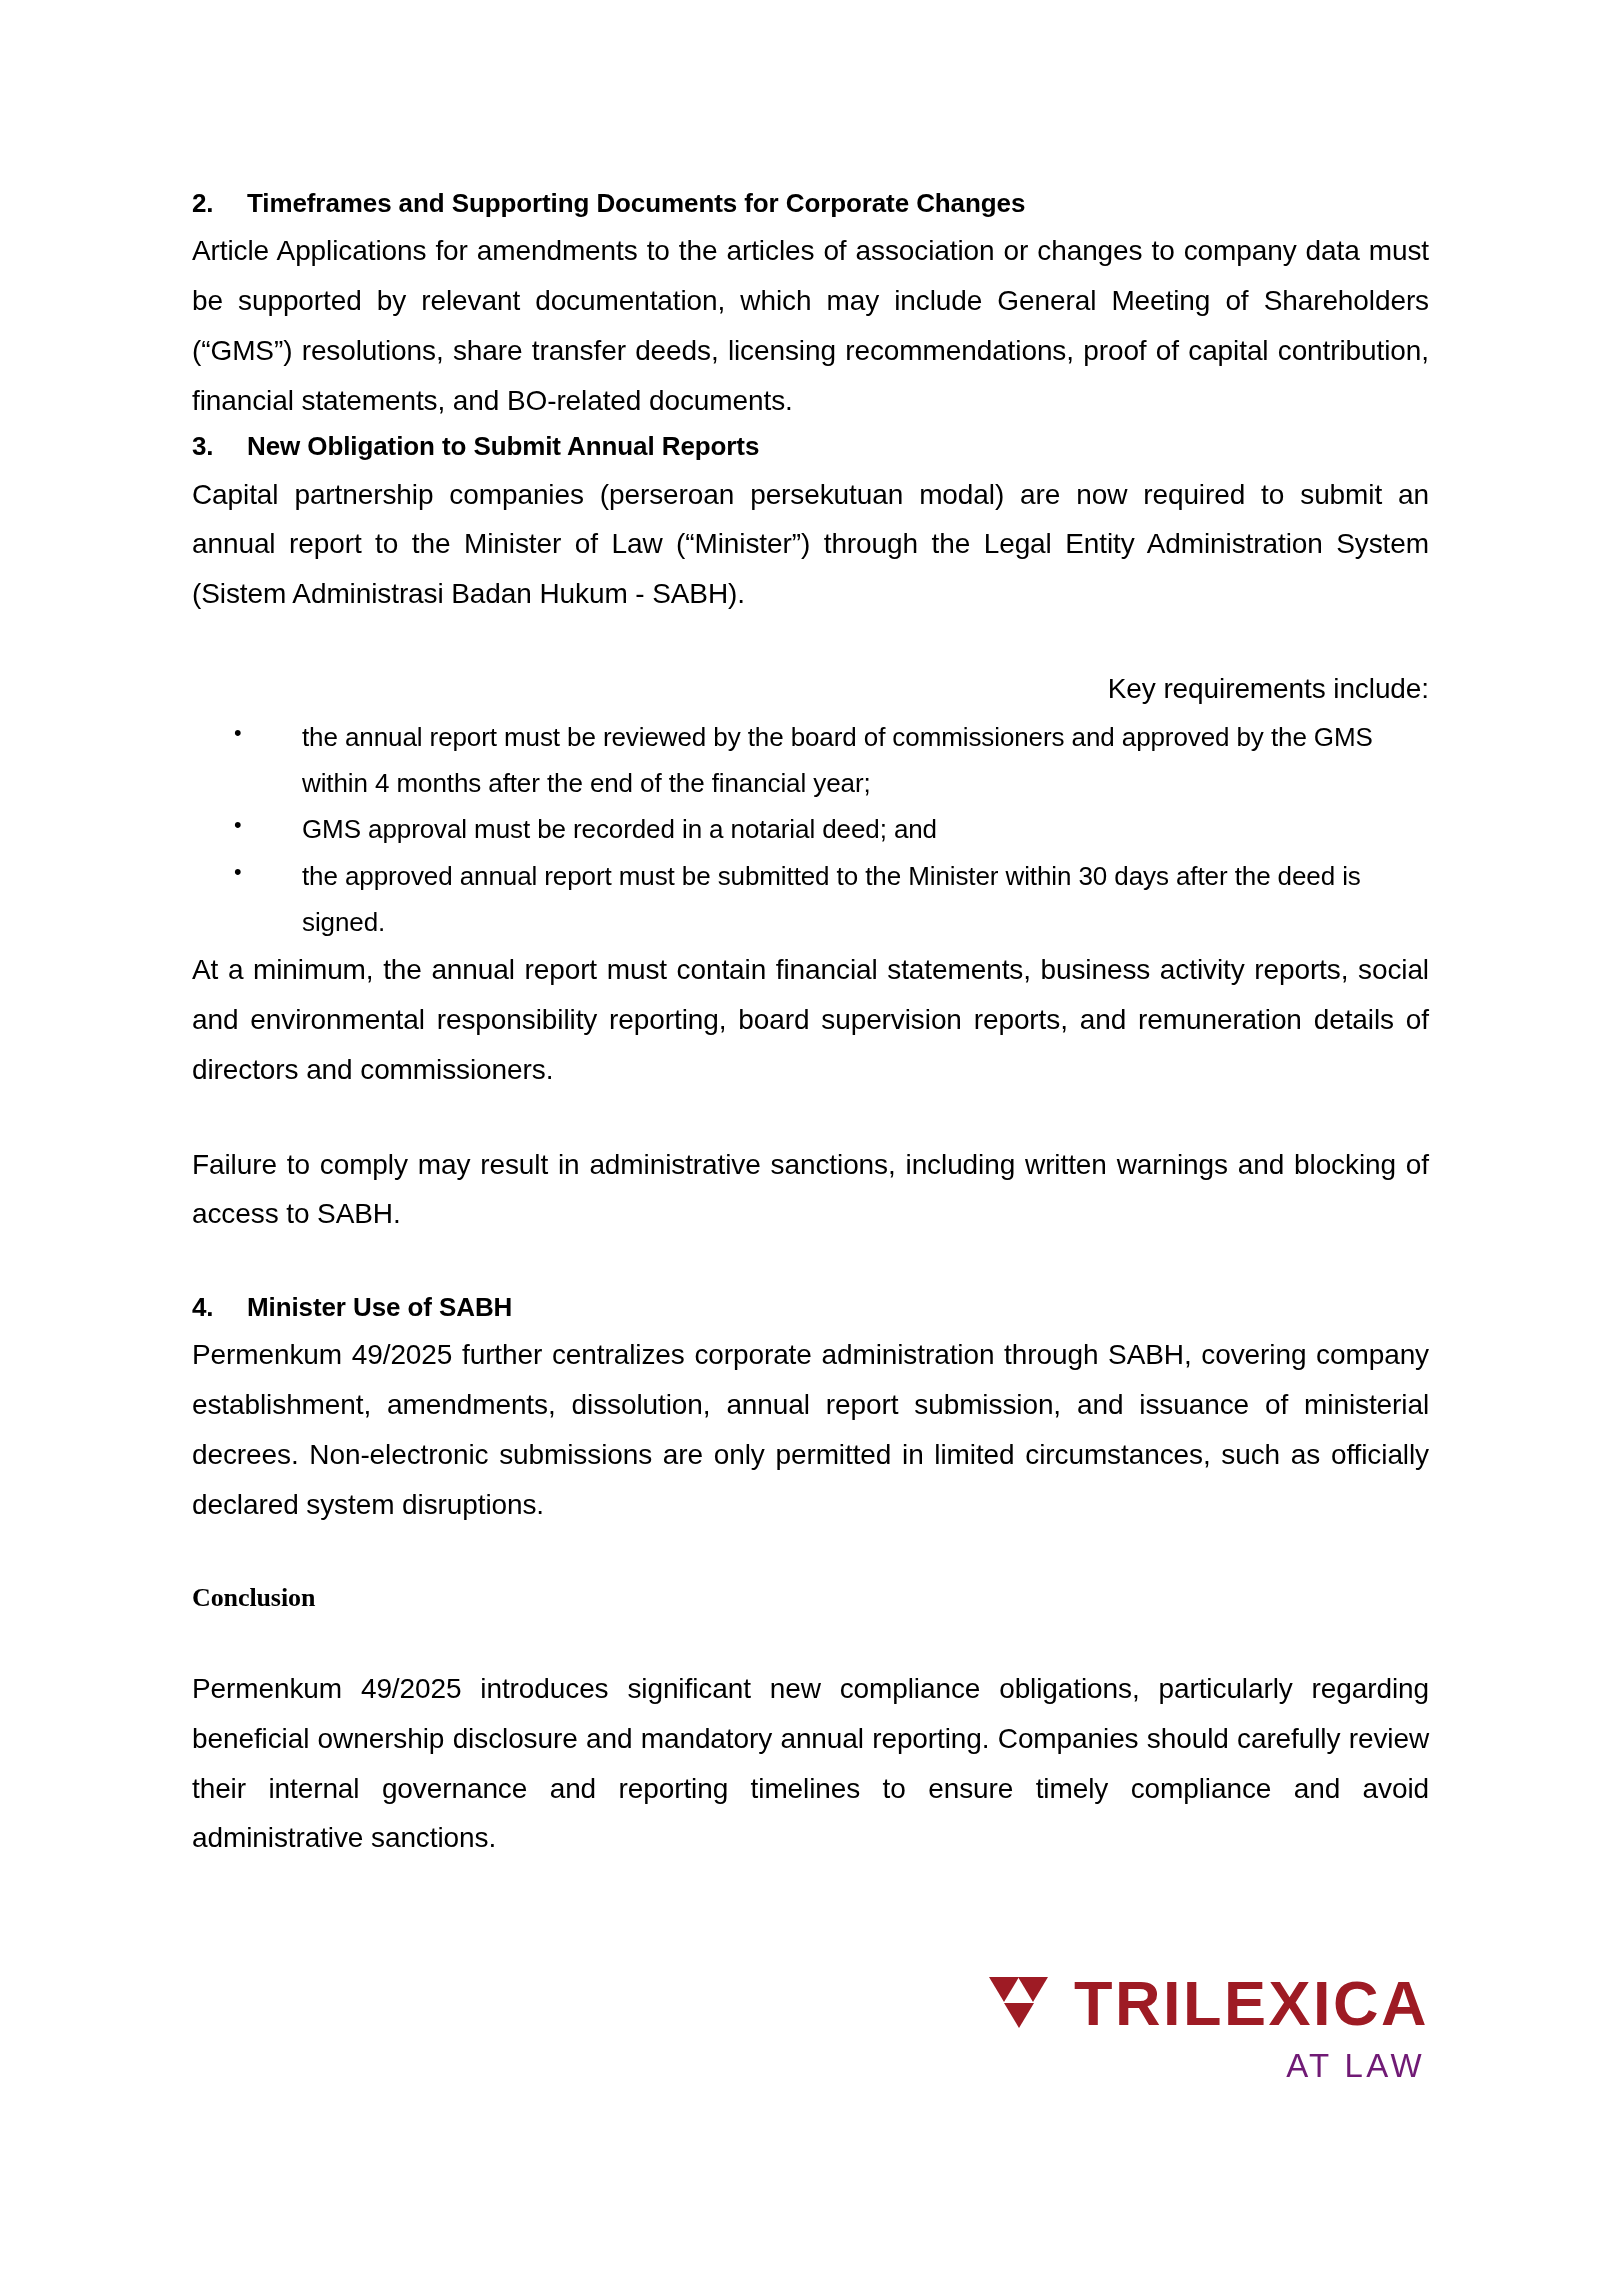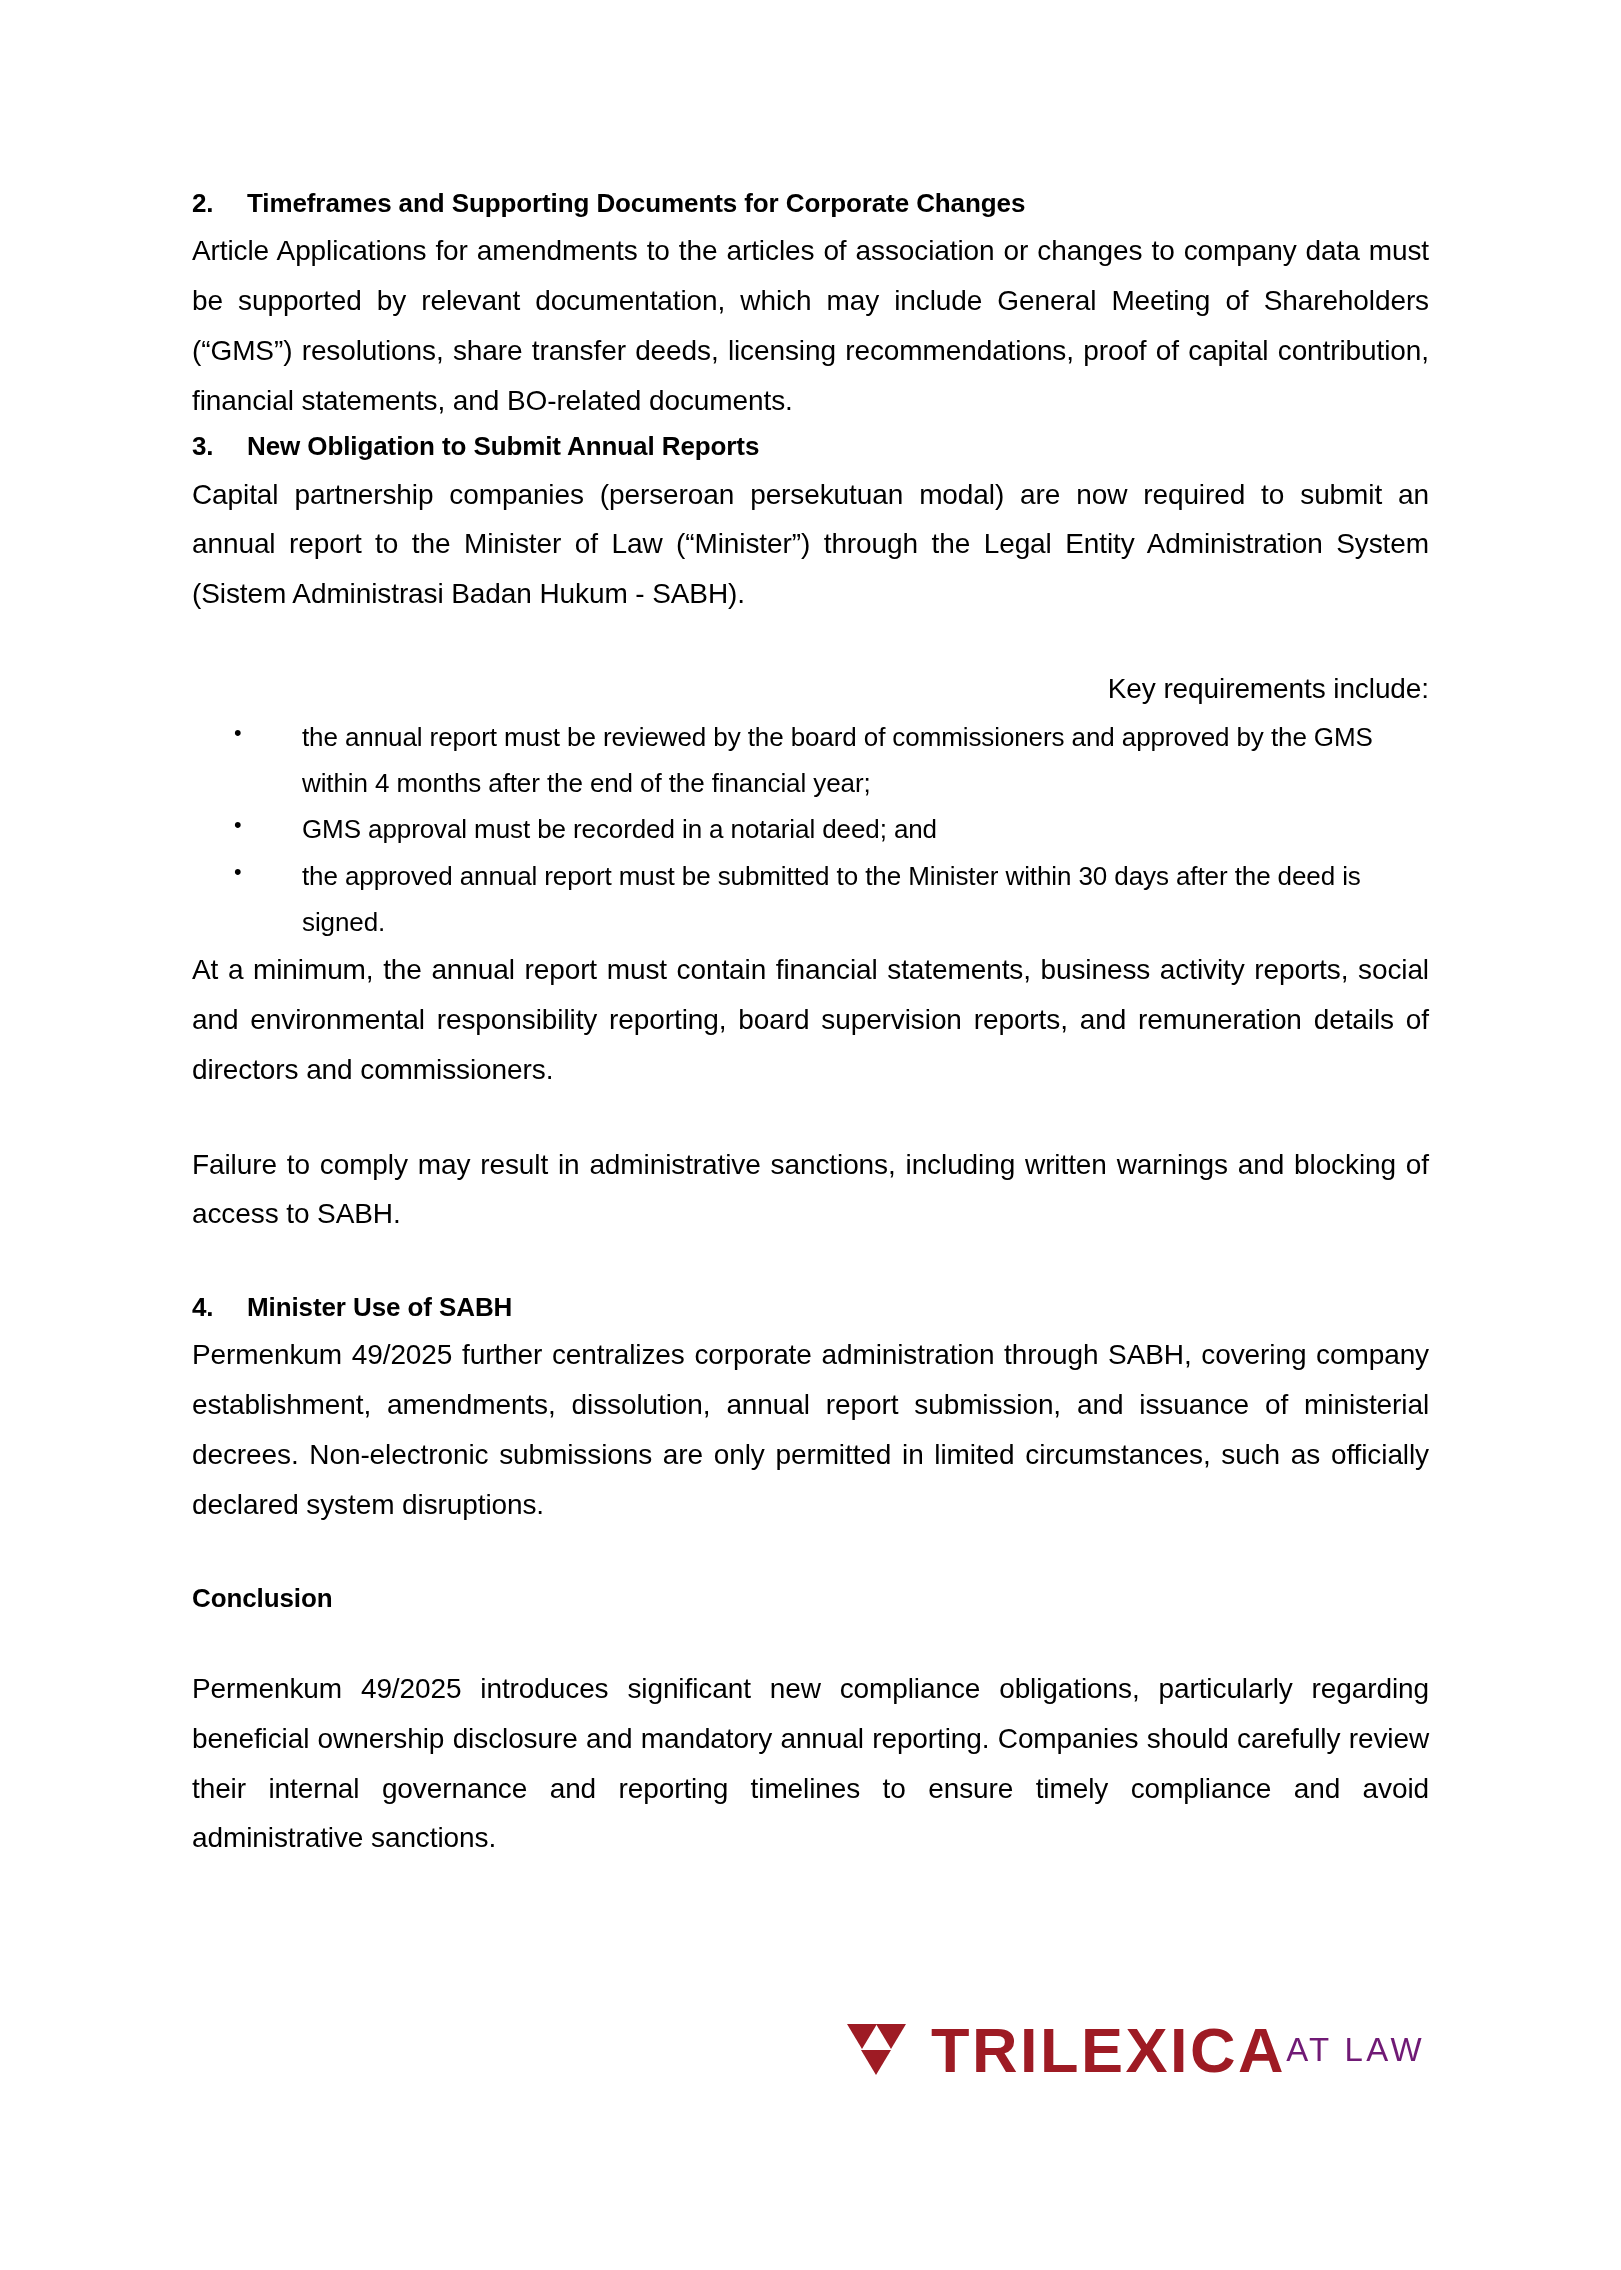--- a/index.html
+++ b/index.html
@@ -42,20 +42,21 @@
   }
   .num-heading .htext {
     flex: 1 1 auto;
   }
   .plain-heading {
     font-size: 26px;
     font-weight: bold;
     line-height: 1.62;
     letter-spacing: -0.1px;
     margin: 0;
+    font-family: Liberation Serif, serif;
   }
   p.body {
     font-size: 28px;
     line-height: 1.78;
     text-align: justify;
     text-justify: inter-word;
     margin: 0;
     letter-spacing: -0.1px;
     font-weight: 400;
   }
@@ -89,20 +90,22 @@
   }
   .gap-md { height: 45px; }
   .gap-lg { height: 47px; }
 
   
   .logo-wrap {
     position: absolute;
     right: 192px;
     bottom: 188px;
     display: flex;
+    flex-direction: column;
+    align-items: flex-end;
   }
   .logo-row {
     display: flex;
     align-items: center;
     gap: 23.5px;
   }
   .logo-mark {
     width: 61px;
     height: 53px;
     position: relative;

